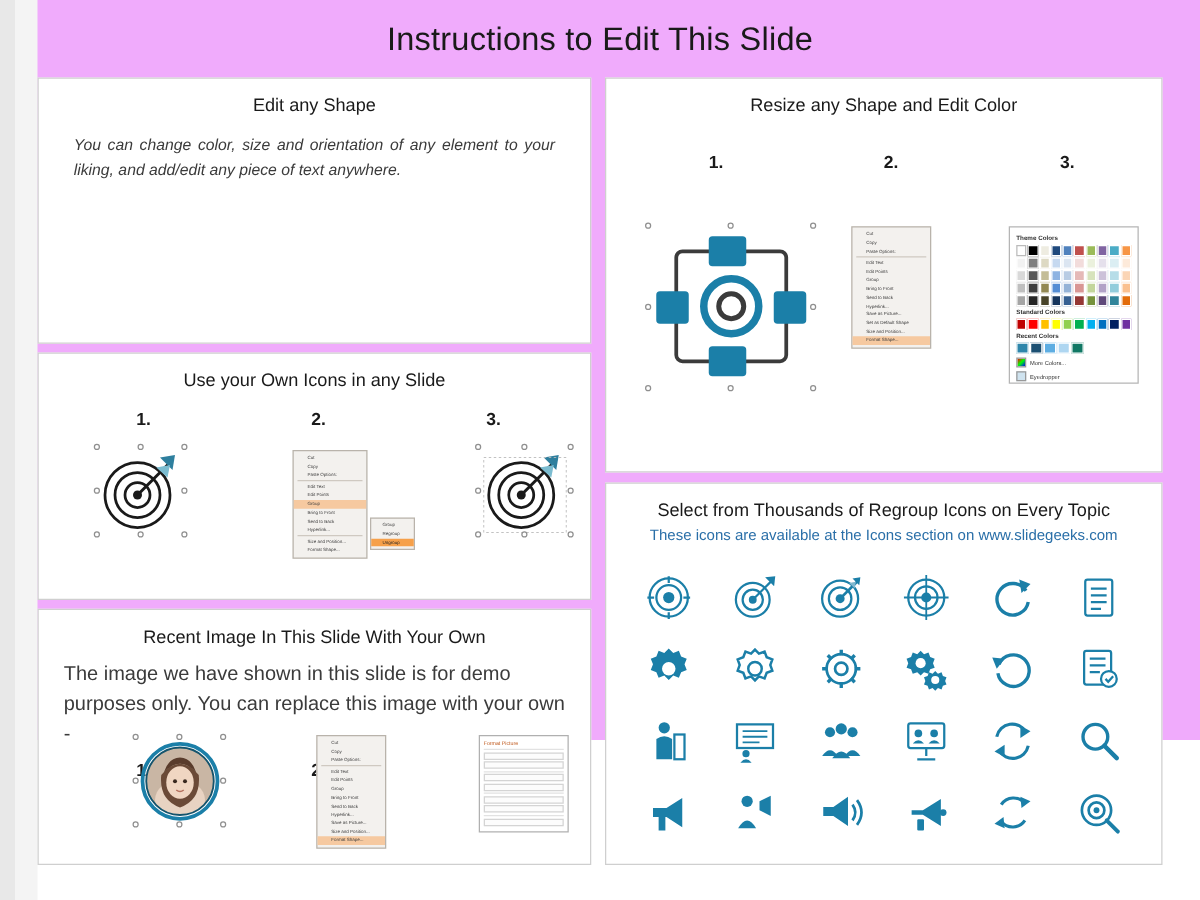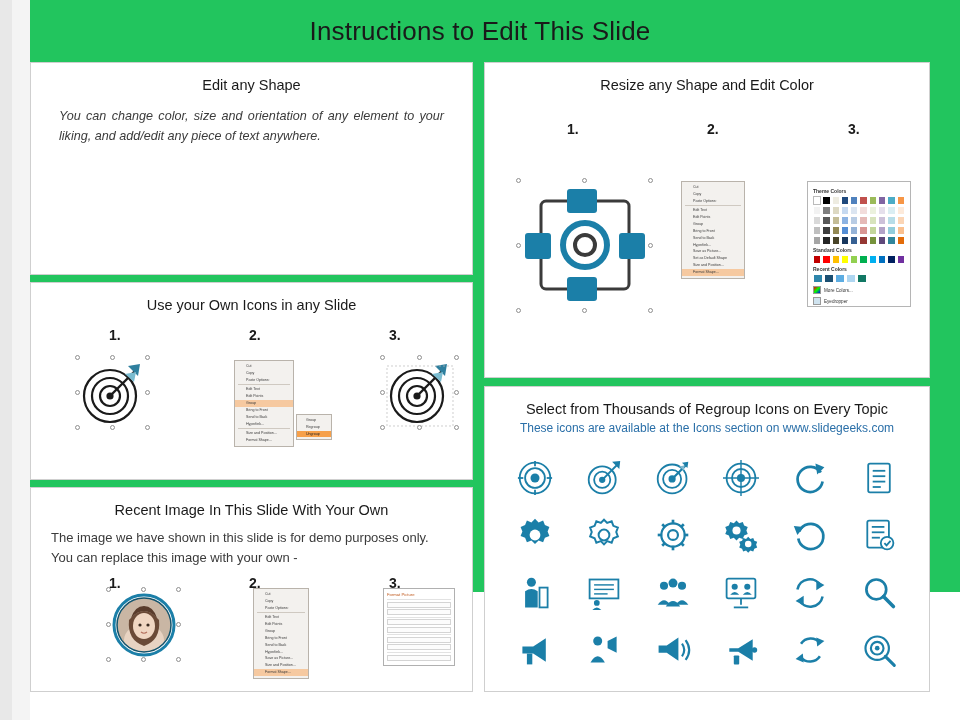--- a/index.html
+++ b/index.html
@@ -11,21 +11,21 @@
     height: 720px;
     background: #ffffff;
     font-family: "Liberation Sans", sans-serif;
     color: #222;
     overflow: hidden;
   }
   .slide {
     position: relative;
     width: 960px;
     height: 592px;
-    background: #22c55e;
+    background: #f0abfc;
     box-sizing: border-box;
   }
   .left-bar {
     position: absolute;
     left: 0;
     top: 0;
     width: 12px;
     height: 720px;
     background: #e8e8e8;
   }
@@ -93,21 +93,21 @@
   .num {
     position: absolute;
     font-size: 14px;
     font-weight: bold;
     color: #1a1a1a;
   }
 
   
   #panel-replace-image { left: 30px; top: 487px; width: 443px; height: 205px; }
   .para-small {
-    font-size: 13px;
+    font-size: 16px;
     color: #3b3b3b;
     line-height: 1.5;
     margin: 10px 20px 0 20px;
     text-align: left;
   }
 
   
   #panel-resize-shape { left: 484px; top: 62px; width: 446px; height: 316px; }
 
   

